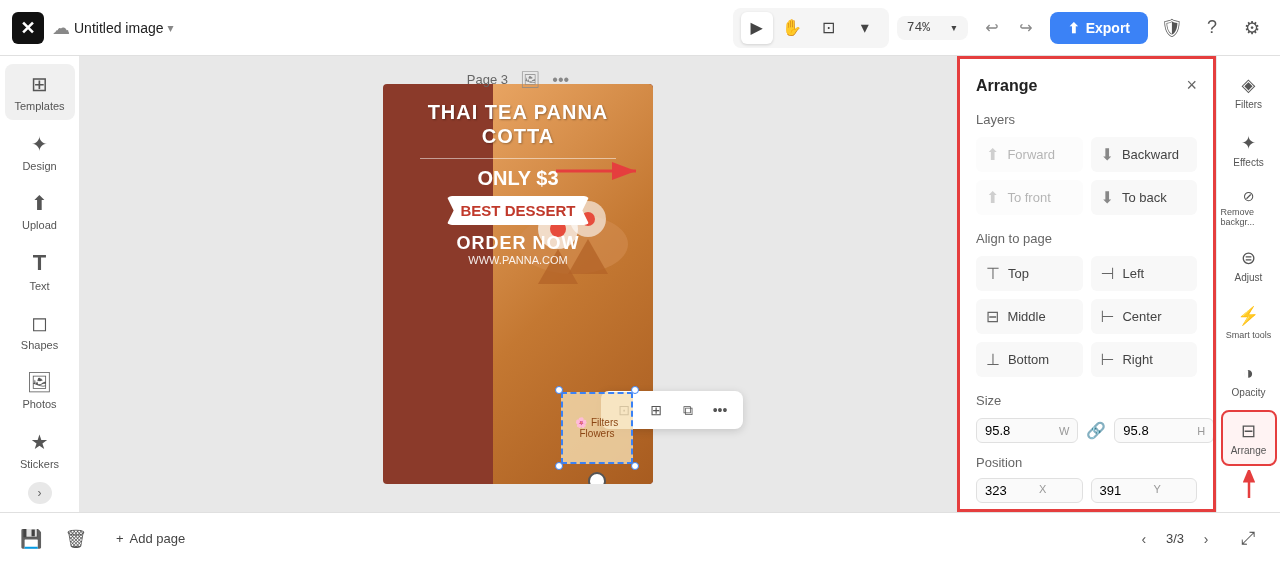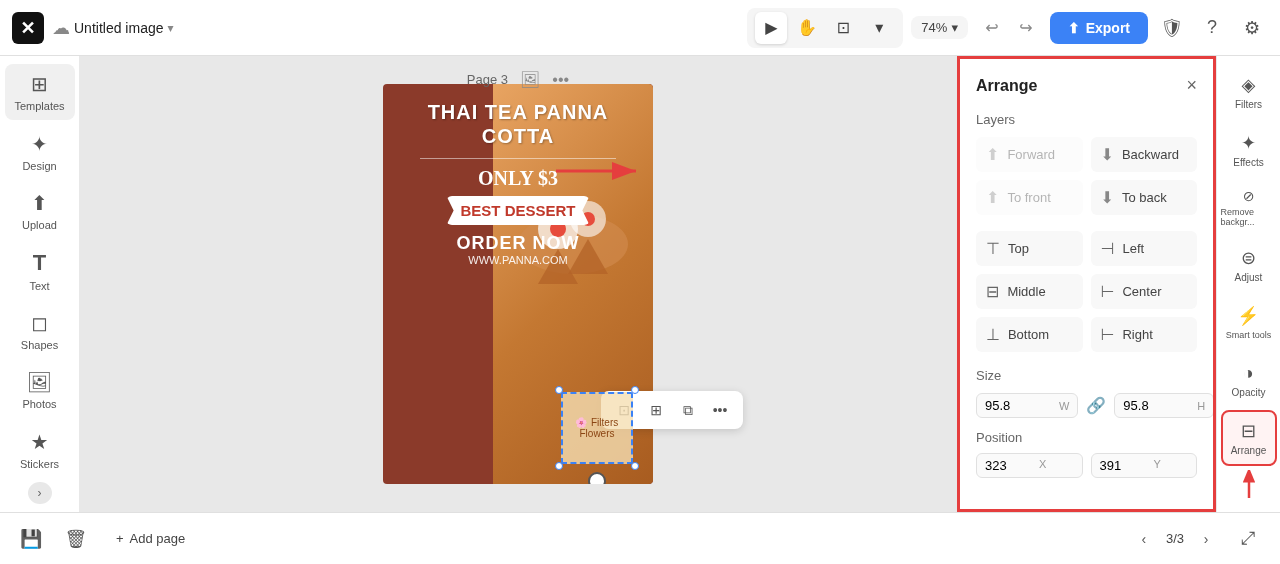--- a/index.html
+++ b/index.html
@@ -9,21 +9,21 @@
     .topbar { height: 56px; background: #fff; display: flex; align-items: center; padding: 0 12px; gap: 8px; border-bottom: 1px solid #e0e0e0; z-index: 10; }
     .logo-icon { width: 32px; height: 32px; background: #111; border-radius: 6px; display: flex; align-items: center; justify-content: center; color: #fff; font-size: 18px; font-weight: bold; flex-shrink: 0; }
     .doc-title-area { display: flex; align-items: center; gap: 4px; cursor: pointer; }
     .doc-title-area .cloud-icon { font-size: 18px; color: #888; }
     .doc-title { font-size: 14px; font-weight: 500; color: #222; }
     .doc-title-chevron { font-size: 12px; color: #888; }
     .topbar-spacer { flex: 1; }
     .tool-group { display: flex; align-items: center; gap: 4px; background: #f5f5f5; border-radius: 8px; padding: 4px 8px; }
     .tool-btn { width: 32px; height: 32px; display: flex; align-items: center; justify-content: center; border: none; background: transparent; border-radius: 6px; cursor: pointer; font-size: 16px; color: #444; }
     .tool-btn.active { background: #fff; box-shadow: 0 1px 3px rgba(0,0,0,0.15); }
-    .zoom-area { display: flex; align-items: flex-start; gap: 4px; background: #f5f5f5; border-radius: 8px; padding: 4px 10px; cursor: pointer; font-size: 13px; color: #444; }
+    .zoom-area { display: flex; align-items: flex-start; gap: 20px; background: #f5f5f5; border-radius: 8px; padding: 4px 10px; cursor: pointer; font-size: 13px; color: #444; font-family: Liberation Mono, monospace; }
     .history-btns { display: flex; gap: 2px; }
     .history-btn { width: 32px; height: 32px; display: flex; align-items: center; justify-content: center; border: none; background: transparent; border-radius: 6px; cursor: pointer; font-size: 16px; color: #888; }
     .export-btn { background: #3b82f6; color: #fff; border: none; border-radius: 8px; padding: 8px 18px; font-size: 14px; font-weight: 600; cursor: pointer; display: flex; align-items: center; gap: 6px; }
     .icon-btn { width: 32px; height: 32px; display: flex; align-items: center; justify-content: center; border: none; background: transparent; border-radius: 6px; cursor: pointer; font-size: 18px; color: #555; }
 
     
     .main-layout { display: flex; flex: 1; overflow: hidden; }
 
     
     .left-sidebar { width: 80px; background: #fff; border-right: 1px solid #e8e8e8; display: flex; flex-direction: column; align-items: center; padding: 8px 0; gap: 4px; }
@@ -36,21 +36,21 @@
     
     .canvas-area { flex: 1; background: #e8e8e8; display: flex; flex-direction: column; overflow: hidden; position: relative; }
     .canvas-inner { flex: 1; display: flex; align-items: center; justify-content: center; position: relative; }
     .page-label { font-size: 13px; color: #666; }
     .page-icon-btn { font-size: 16px; color: #888; cursor: pointer; background: none; border: none; }
 
     
     .poster-card { width: 270px; height: 400px; background: #8B3A2A; border-radius: 4px; display: flex; flex-direction: column; align-items: center; justify-content: flex-start; padding: 16px 12px 12px; color: #fff; position: relative; overflow: hidden; flex-shrink: 0; }
     .poster-title { font-size: 22px; font-weight: 700; text-align: center; line-height: 1.2; text-transform: uppercase; letter-spacing: 1px; margin-bottom: 10px; }
     .poster-divider { width: 80%; height: 1px; background: rgba(255,255,255,0.5); margin-bottom: 8px; }
-    .poster-price-line { font-size: 20px; font-weight: 700; text-align: left; margin-bottom: 6px; font-family: Liberation Serif, serif; }
+    .poster-price-line { font-size: 20px; font-weight: 700; text-align: left; margin-bottom: 6px; }
     .poster-badge { background: #fff; color: #c0392b; border-radius: 6px; padding: 6px 14px; font-size: 15px; font-weight: 700; text-align: center; margin-bottom: 8px; clip-path: polygon(0 0, 100% 0, 95% 50%, 100% 100%, 0 100%, 5% 50%); }
     .poster-order { font-size: 18px; font-weight: 700; text-align: center; letter-spacing: 1px; }
     .poster-website { font-size: 11px; text-align: center; opacity: 0.9; }
     .float-btn { width: 30px; height: 30px; display: flex; align-items: center; justify-content: center; border: none; background: transparent; border-radius: 4px; cursor: pointer; font-size: 14px; color: #555; }
 
     
     .right-panel { width: 260px; background: #fff; border-left: 1px solid #e8e8e8; display: flex; flex-direction: column; overflow: hidden; }
     .arrange-panel { flex: 1; overflow-y: auto; padding: 16px; border: 3px solid #e53e3e; }
     .arrange-header { display: flex; align-items: center; justify-content: space-between; margin-bottom: 16px; }
     .arrange-title { font-size: 16px; font-weight: 600; color: #222; }
@@ -261,20 +261,21 @@
         <button class="layer-btn disabled">
           <span class="layer-btn-icon">⬆</span>
           <span>To front</span>
         </button>
         <button class="layer-btn">
           <span class="layer-btn-icon">⬇</span>
           <span>To back</span>
         </button>
       </div>
 
+      <div class="section-title">Align to page</div>
       <div class="align-grid">
         <button class="align-btn">
           <span class="align-icon">⊤</span>
           <span>Top</span>
         </button>
         <button class="align-btn">
           <span class="align-icon">⊣</span>
           <span>Left</span>
         </button>
         <button class="align-btn">

